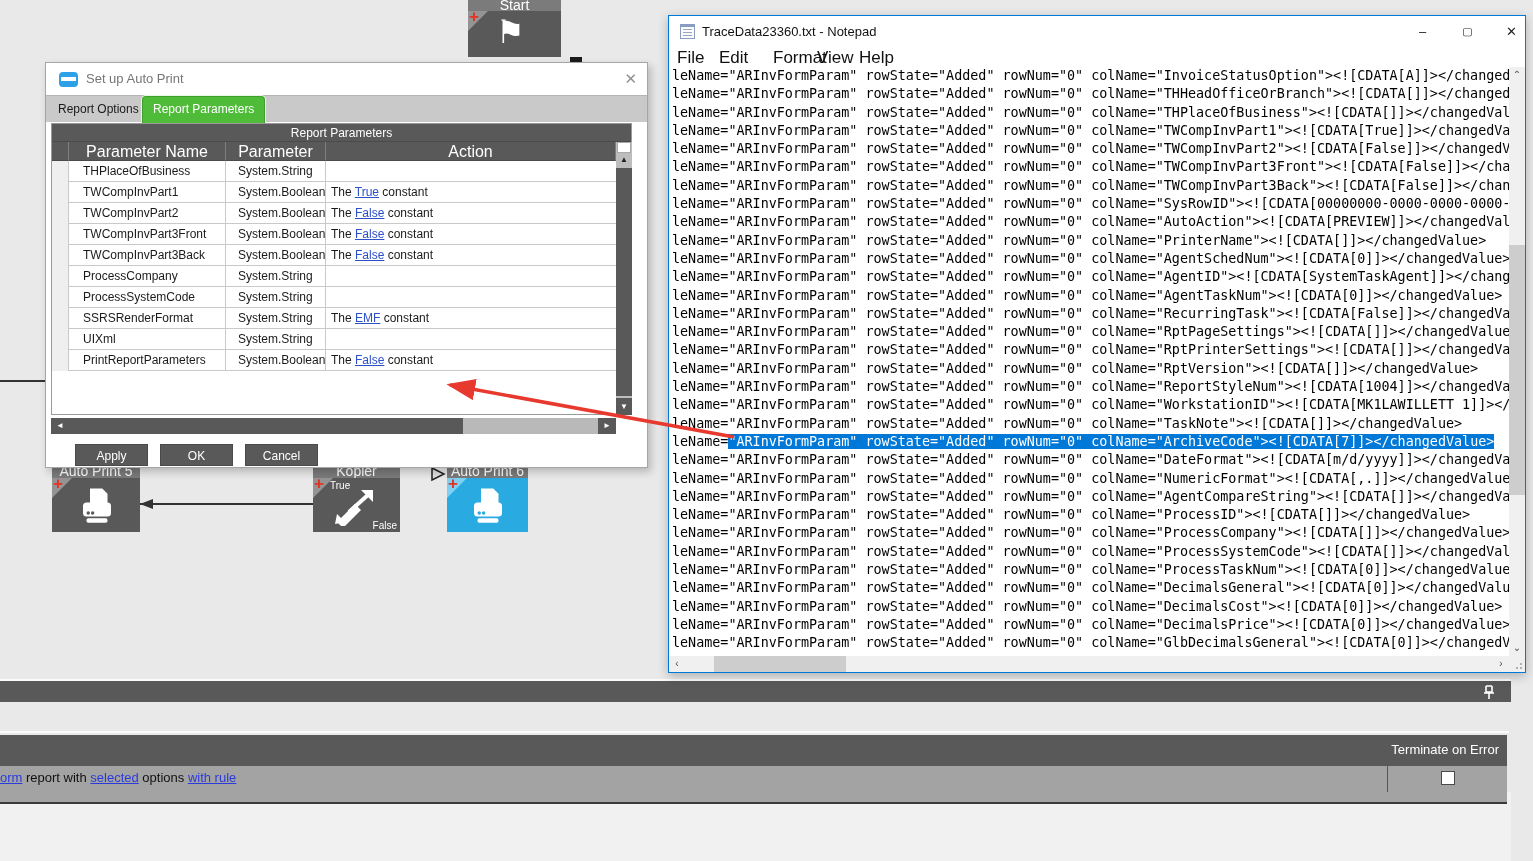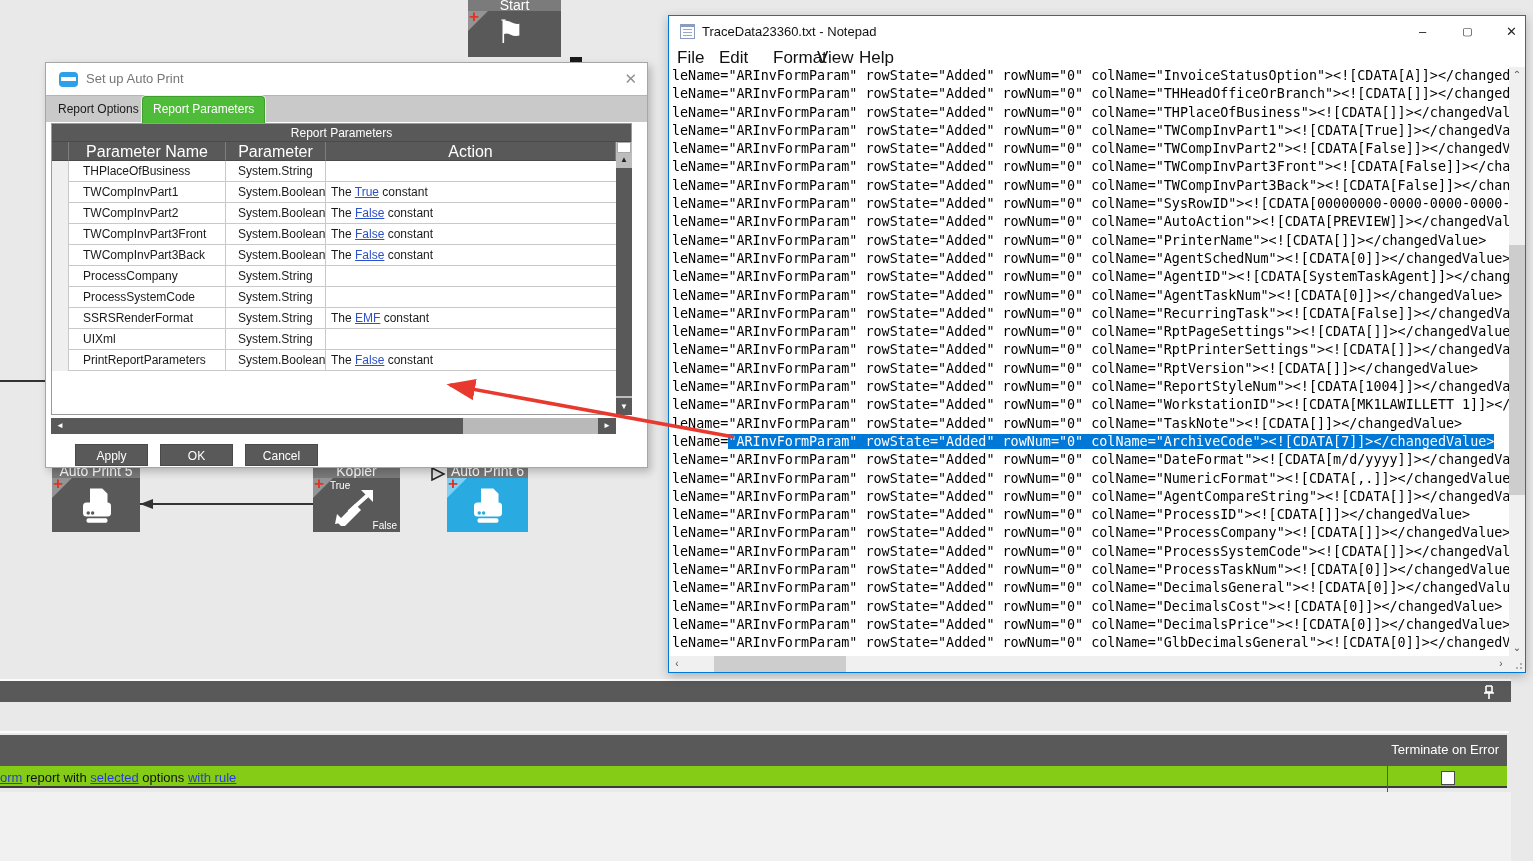--- a/index.html
+++ b/index.html
@@ -77,21 +77,21 @@
   .np-grip { position:absolute; right:0; bottom:0; width:16px; height:16px; background:#f0f0f0; }
   .chev { position:absolute; font-size:10px; line-height:16px; width:16px; text-align:center; }
   .np-icon { position:absolute; left:11px; top:8px; width:15px; height:15px; background:#fdfdfd; border:1px solid #8a9cc2; }
   .np-icon i { position:absolute; left:2px; right:2px; height:1px; background:#9aa8c8; }
 
   
   .bar1 { left:0; top:679px; width:1511px; height:23px; background:#595959; border-top:2px solid #fbfbfb; z-index:2; }
   .panel { left:0; top:731px; width:1509px; height:61px; z-index:2; border-top:2px solid #fbfbfb; }
   .panel-hdr { position:absolute; left:0; top:2px; width:1507px; height:31px; background:#595959; }
   .terminate { position:absolute; right:8px; top:7px; color:#fff; font-size:13px; }
-  .panel-row { position:absolute; left:0; top:33px; width:1507px; height:22px; background:#84cc16; border-bottom:2px solid #3a3a3a; }
+  .panel-row { position:absolute; left:0; top:33px; width:1507px; height:38px; background:#a3a3a3; border-bottom:2px solid #3a3a3a; }
   .panel-div { position:absolute; left:1387px; top:0; width:1px; height:26px; background:#555; }
   .rule-text { position:absolute; left:0; top:4px; font-size:13px; color:#111; white-space:nowrap; }
   .rule-text a { color:#2b3bdb; text-decoration:underline; }
   .chkbox { position:absolute; left:1441px; top:5px; width:14px; height:14px; background:#fff; border:1px solid #4a4a4a; }
   .below { left:0; top:792px; width:1511px; height:69px; background:#f1f1f1; z-index:1; }
 
   .arrow-svg { position:absolute; left:0; top:0; width:1533px; height:861px; z-index:10; pointer-events:none; }
 </style>
 </head>
 <body>

